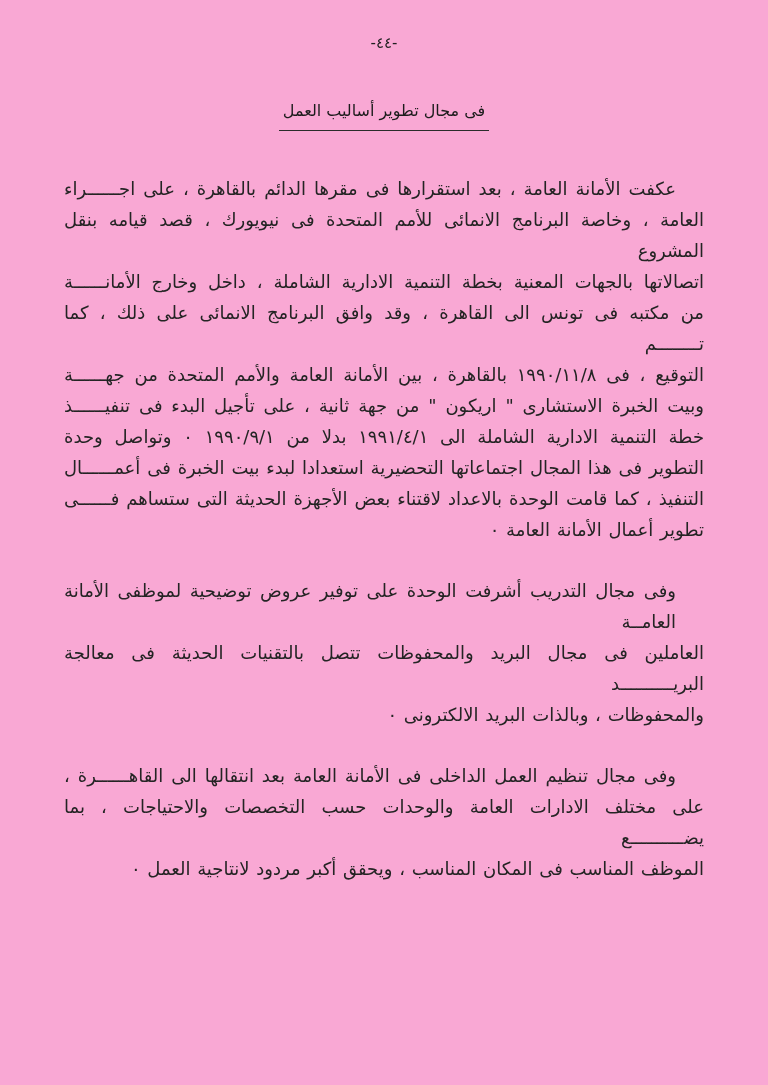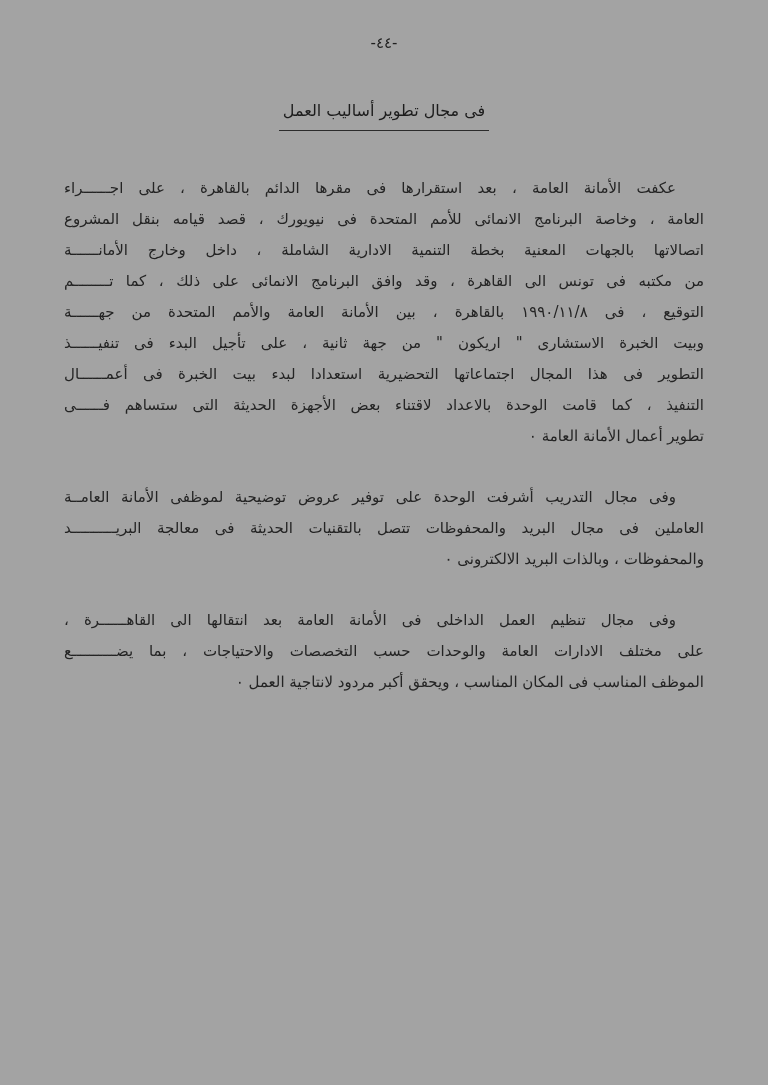--- a/index.html
+++ b/index.html
@@ -5,21 +5,21 @@
   html, body {
     margin: 0;
     padding: 0;
     background: #ffffff;
   }
   .page {
     position: relative;
     width: 768px;
     height: 1085px;
     margin: 0 auto;
-    background: #a3a3a3;
+    background: #f9a8d4;
     box-sizing: border-box;
     padding: 34px 64px 0 64px;
     direction: rtl;
     font-family: "DejaVu Sans", sans-serif;
     color: #222222;
     overflow: hidden;
   }
   .page-number {
     text-align: center;
     font-size: 15px;
@@ -35,57 +35,57 @@
     margin-top: 45px;
   }
   .doc-title {
     display: inline-block;
     font-size: 16px;
     color: #1c1c1c;
     border-bottom: 1px solid #2b2b2b;
     padding: 0 4px 6px 4px;
   }
   .para {
-    font-size: 15px;
+    font-size: 18px;
     line-height: 31px;
     margin: 0 0 30px 0;
     color: #242424;
   }
   .line {
     text-align: justify;
     text-align-last: justify;
     word-spacing: 1px;
   }
   .line.first {
     padding-right: 28px;
   }
   .line.last {
     text-align: right;
     text-align-last: right;
-    font-family: Liberation Serif, serif;
   }
 </style>
 </head>
 <body>
 
 <div class="page">
 
   <div class="page-number">-٤٤-</div>
 
   <div class="title-wrap">
     <span class="doc-title">فى مجال تطوير أساليب العمل</span>
   </div>
 
   <div class="para">
     <div class="line first">عكفت الأمانة العامة ، بعد استقرارها فى مقرها الدائم بالقاهرة ، على اجــــــراء</div>
     <div class="line">العامة ، وخاصة البرنامج الانمائى للأمم المتحدة فى نيويورك ، قصد قيامه بنقل المشروع</div>
     <div class="line">اتصالاتها بالجهات المعنية بخطة التنمية الادارية الشاملة ، داخل وخارج الأمانــــــة</div>
     <div class="line">من مكتبه فى تونس الى القاهرة ، وقد وافق البرنامج الانمائى على ذلك ، كما تــــــــم</div>
     <div class="line">التوقيع ، فى ١٩٩٠/١١/٨ بالقاهرة ، بين الأمانة العامة والأمم المتحدة من جهــــــة</div>
     <div class="line">وبيت الخبرة الاستشارى " اريكون " من جهة ثانية ، على تأجيل البدء فى تنفيــــــذ</div>
+    <div class="line">خطة التنمية الادارية الشاملة الى ١٩٩١/٤/١ بدلا من ١٩٩٠/٩/١ ٠ وتواصل وحدة</div>
     <div class="line">التطوير فى هذا المجال اجتماعاتها التحضيرية استعدادا لبدء بيت الخبرة فى أعمــــــال</div>
     <div class="line">التنفيذ ، كما قامت الوحدة بالاعداد لاقتناء بعض الأجهزة الحديثة التى ستساهم فــــــى</div>
     <div class="line last">تطوير أعمال الأمانة العامة ٠</div>
   </div>
 
   <div class="para">
     <div class="line first">وفى مجال التدريب أشرفت الوحدة على توفير عروض توضيحية لموظفى الأمانة العامــة</div>
     <div class="line">العاملين فى مجال البريد والمحفوظات تتصل بالتقنيات الحديثة فى معالجة البريــــــــــد</div>
     <div class="line last">والمحفوظات ، وبالذات البريد الالكترونى ٠</div>
   </div>

